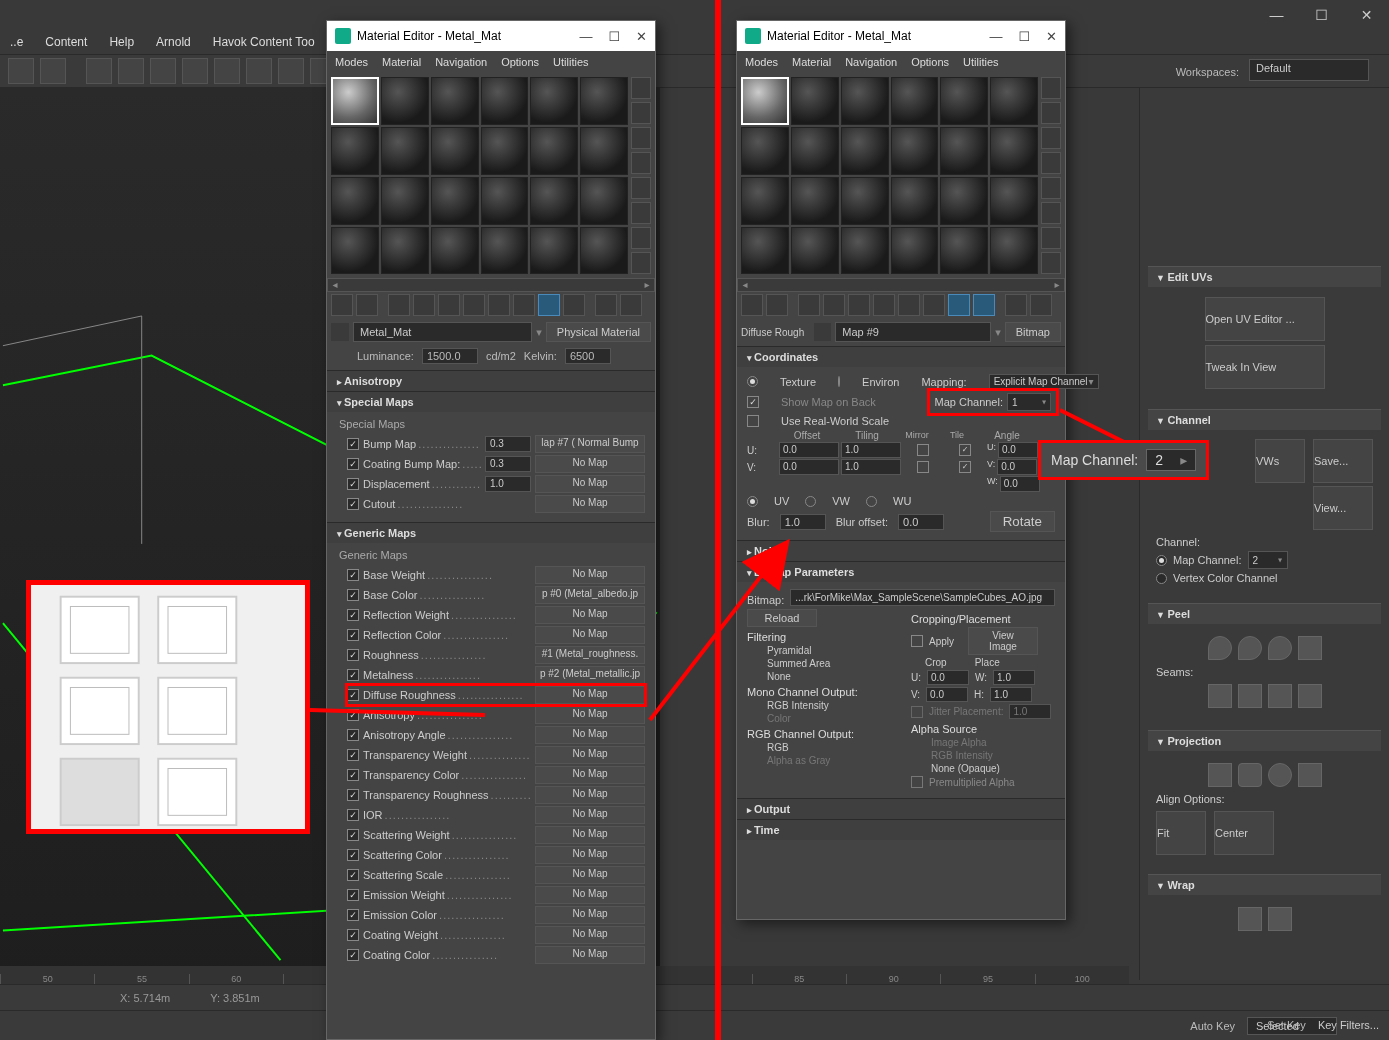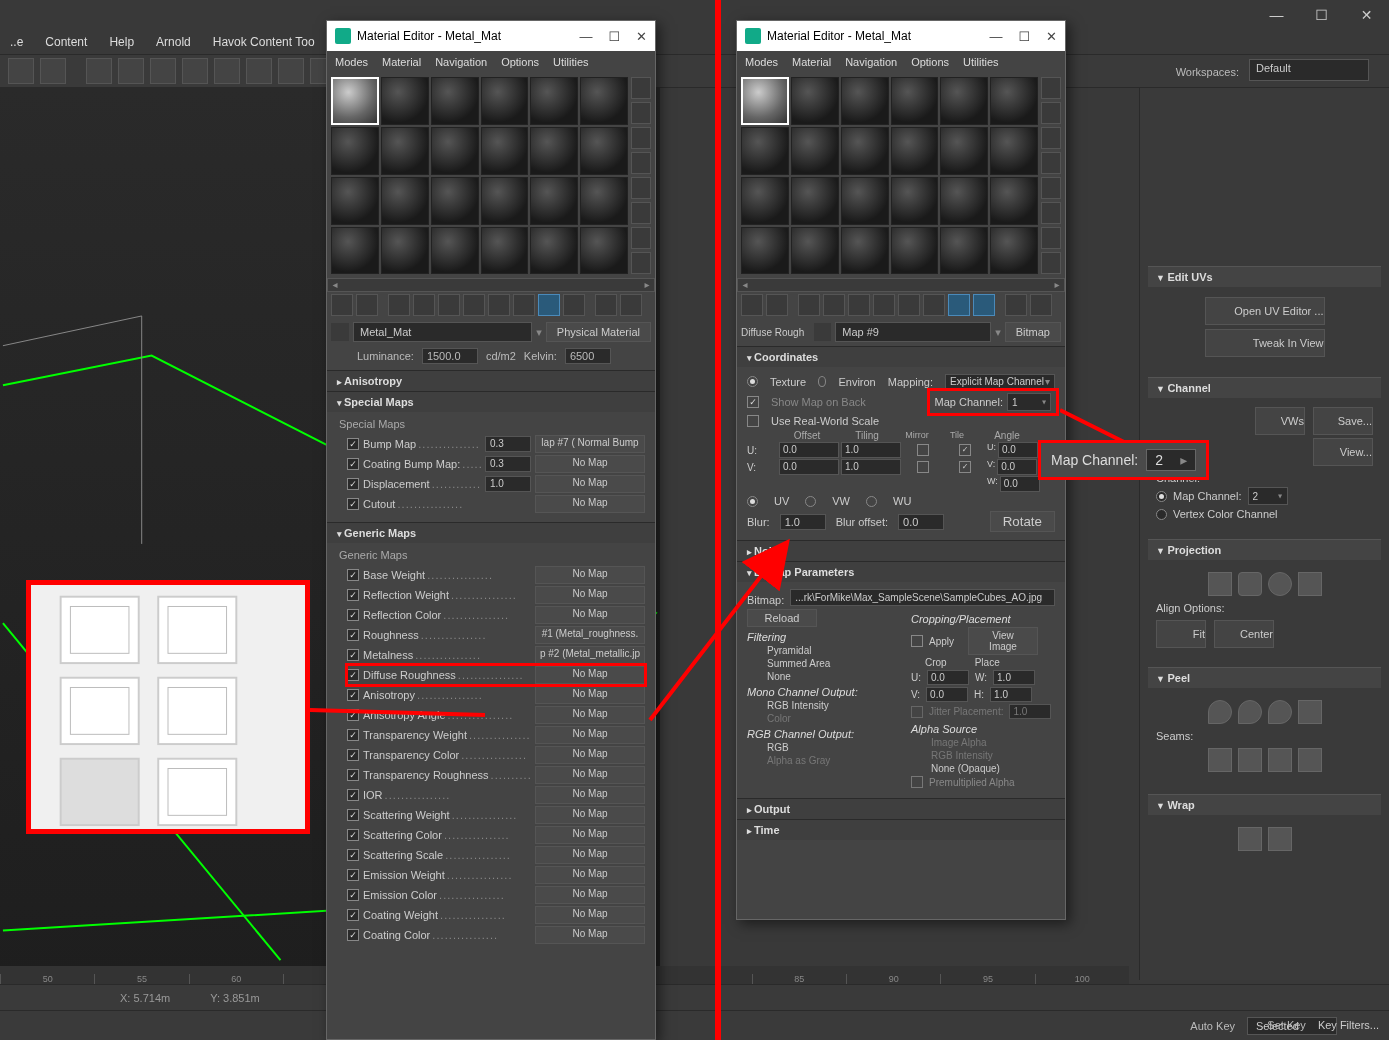--- a/index.html
+++ b/index.html
@@ -17,21 +17,21 @@
 .ws-val { position: absolute; right: 20px; top: 4px; height: 22px; width: 120px; background: #2a2a2a; border: 1px solid #555; color: #ccc; padding: 2px 6px; }
 
 .viewport { position: absolute; top: 88px; left: 0; width: 660px; bottom: 60px; background: linear-gradient(180deg,#2a2a2a,#1e1e1e); overflow: hidden; }
 .viewport svg { width: 100%; height: 100%; }
 
 .right-panel { position: absolute; top: 88px; right: 0; width: 250px; bottom: 60px; background: #3a3a3a; border-left: 1px solid #2a2a2a; padding: 8px; overflow: hidden; }
 .rp-section { margin-bottom: 10px; }
 .rp-header { background: #444; padding: 4px 8px; font-weight: bold; color: #ddd; border-top: 1px solid #555; }
 .rp-header::before { content: "▼ "; font-size: 9px; }
 .rp-body { padding: 6px 8px; }
-.rp-btn { display: block; width: 120px; margin: 4px auto; background: #444; border: 1px solid #555; color: #ccc; padding: 7px 0; text-align: right; font-size: 11px; }
+.rp-btn { display: block; width: 120px; margin: 4px auto; background: #444; border: 1px solid #555; color: #ccc; padding: 15px 0; text-align: left; font-size: 11px; }
 .rp-row { display: flex; align-items: center; gap: 6px; margin: 3px 0; }
 .rp-row .radio { width: 11px; height: 11px; border-radius: 50%; border: 1px solid #888; background: #2a2a2a; }
 .rp-row .radio.on::after { content: ""; display: block; width: 5px; height: 5px; background: #ddd; border-radius: 50%; margin: 2px; }
 .spinner { background: #2a2a2a; border: 1px solid #555; color: #ccc; padding: 1px 4px; width: 40px; height: 18px; display: flex; align-items: center; justify-content: space-between; font-size: 10px; }
 .spinner::after { content: "▸"; transform: rotate(90deg); font-size: 8px; color: #888; }
 .icon-row { display: flex; gap: 6px; justify-content: center; margin: 6px 0; }
 .shape-icon { width: 24px; height: 24px; background: #555; border: 1px solid #666; }
 
 .status-bar { position: absolute; bottom: 30px; left: 0; right: 0; height: 26px; background: #3a3a3a; display: flex; align-items: center; gap: 40px; padding: 0 20px; color: #999; font-size: 11px; border-top: 1px solid #2a2a2a; }
 .status-ruler { position: absolute; bottom: 56px; left: 0; right: 260px; height: 18px; background: #333; display: flex; align-items: flex-end; color: #888; font-size: 9px; }
@@ -73,39 +73,39 @@
 .map-row .chk { width: 12px; height: 12px; background: #2a2a2a; border: 1px solid #888; display: flex; align-items: center; justify-content: center; font-size: 9px; color: #ddd; }
 .map-row .chk.on::after { content: "✓"; }
 .map-row .lbl { flex: 1; color: #ccc; overflow: hidden; white-space: nowrap; }
 .map-row .lbl .dots::after { content: " . . . . . . . . . . . . . . . ."; color: #888; letter-spacing: -1px; }
 .map-row .spin { width: 46px; background: #2a2a2a; border: 1px solid #555; color: #ccc; padding: 1px 4px; font-size: 10px; height: 16px; }
 .map-row .mapbtn { width: 110px; background: #4a4a4a; border: 1px solid #555; color: #ccc; padding: 1px 0; text-align: center; font-size: 10px; height: 18px; overflow: hidden; }
 .map-row.hl { outline: 3px solid #f00; outline-offset: -1px; }
 .lum-row { display: flex; gap: 8px; padding: 2px 10px 6px 30px; color: #bbb; align-items: center; }
 
 
-.coord-row { display: flex; align-items: center; gap: 12px; margin: 3px 0; }
+.coord-row { display: flex; align-items: center; gap: 22px; margin: 3px 0; }
 .coord-row .radio { width: 11px; height: 11px; border: 1px solid #888; border-radius: 50%; }
 .coord-row .radio.on::after { content: ""; display: block; width: 5px; height: 5px; background: #ddd; border-radius: 50%; margin: 2px; }
 .coord-row .chk { width: 12px; height: 12px; border: 1px solid #888; }
 .coord-row .chk.on::after { content: "✓"; font-size: 9px; color: #ddd; display: block; text-align: center; line-height: 10px; }
 .coord-col-labels { display: grid; grid-template-columns: 30px 60px 60px 40px 40px 60px; font-size: 10px; color: #aaa; text-align: center; }
 .uv-row { display: grid; grid-template-columns: 30px 60px 60px 40px 40px 60px; align-items: center; gap: 2px; margin: 1px 0; font-size: 10px; }
 .uv-row .sp { background: #2a2a2a; border: 1px solid #555; color: #ccc; padding: 1px 3px; height: 16px; }
 .uv-row .ck { width: 12px; height: 12px; border: 1px solid #888; margin: 0 auto; }
 .uv-row .ck.on::after { content: "✓"; font-size: 8px; display: block; text-align: center; }
 .blur-row { display: flex; gap: 10px; align-items: center; margin-top: 4px; }
 .rotate-btn { margin-left: auto; background: #4a4a4a; border: 1px solid #555; padding: 2px 12px; color: #ccc; }
 
 .bitmap-row { display: flex; align-items: flex-end; gap: 6px; margin: 3px 0; }
 .bitmap-path { flex: 1; background: #2a2a2a; border: 1px solid #555; padding: 2px 4px; color: #ccc; font-size: 10px; overflow: hidden; white-space: nowrap; }
 .reload-btn { background: #4a4a4a; border: 1px solid #555; padding: 2px 12px; color: #ccc; width: 70px; text-align: center; }
 .bmp-cols { display: flex; gap: 20px; }
 .bmp-col { flex: 1; }
-.bmp-col .grp-label { color: #ddd; margin: 4px 0 2px; font-style: italic; }
+.bmp-col .grp-label { color: #ddd; margin: 4px 0 2px; }
 .bmp-col .indent { padding-left: 14px; }
 .bmp-col .row { display: flex; align-items: center; gap: 6px; margin: 2px 0; font-size: 10px; }
 .red-arrow { position: absolute; pointer-events: none; }
 .divider { position: absolute; top: 0; bottom: 0; width: 6px; background: #f00; left: 715px; }
 
 .mapchan-hl { outline: 3px solid #f00; outline-offset: 1px; padding: 1px 4px; display: inline-flex; align-items: center; gap: 4px; }
 
 
 .callout { position: absolute; background: #4a4a4a; border: 3px solid #f00; padding: 6px 10px; display: flex; align-items: center; gap: 8px; font-size: 14px; color: #ddd; }
 .callout .spin-big { background: #2a2a2a; border: 1px solid #666; padding: 2px 8px; min-width: 50px; display: flex; justify-content: space-between; }
@@ -180,54 +180,54 @@
         </div>
         <div style="color:#ccc;margin:6px 0 2px">Channel:</div>
         <div class="rp-row">
           <span class="radio on"></span>
           <span>Map Channel:</span>
           <span class="spinner">2</span>
         </div>
         <div class="rp-row">
           <span class="radio"></span>
           <span>Vertex Color Channel</span>
+        </div>
+      </div>
+    </div>
+    <div class="rp-section">
+      <div class="rp-header">Peel</div>
+      <div class="rp-body">
+        <div class="icon-row">
+          <div class="shape-icon" style="border-radius:50% 50% 50% 0"></div>
+          <div class="shape-icon" style="border-radius:50% 50% 50% 0"></div>
+          <div class="shape-icon" style="border-radius:50% 50% 50% 0"></div>
+          <div class="shape-icon"></div>
+        </div>
+        <div>Seams:</div>
+        <div class="icon-row">
+          <div class="shape-icon"></div>
+          <div class="shape-icon"></div>
+          <div class="shape-icon"></div>
+          <div class="shape-icon"></div>
         </div>
       </div>
     </div>
     <div class="rp-section">
       <div class="rp-header">Projection</div>
       <div class="rp-body">
         <div class="icon-row">
           <div class="shape-icon"></div>
           <div class="shape-icon" style="border-radius:4px"></div>
           <div class="shape-icon" style="border-radius:50%"></div>
           <div class="shape-icon"></div>
         </div>
         <div>Align Options:</div>
         <div class="rp-row" style="gap:8px;margin-top:6px">
           <span class="rp-btn" style="width:50px;margin:0">Fit</span>
           <span class="rp-btn" style="width:60px;margin:0">Center</span>
-        </div>
-      </div>
-    </div>
-    <div class="rp-section">
-      <div class="rp-header">Peel</div>
-      <div class="rp-body">
-        <div class="icon-row">
-          <div class="shape-icon" style="border-radius:50% 50% 50% 0"></div>
-          <div class="shape-icon" style="border-radius:50% 50% 50% 0"></div>
-          <div class="shape-icon" style="border-radius:50% 50% 50% 0"></div>
-          <div class="shape-icon"></div>
-        </div>
-        <div>Seams:</div>
-        <div class="icon-row">
-          <div class="shape-icon"></div>
-          <div class="shape-icon"></div>
-          <div class="shape-icon"></div>
-          <div class="shape-icon"></div>
         </div>
       </div>
     </div>
     <div class="rp-section">
       <div class="rp-header">Wrap</div>
       <div class="rp-body">
         <div class="icon-row">
           <div class="shape-icon"></div>
           <div class="shape-icon"></div>
         </div>
@@ -391,20 +391,25 @@
 
   <div class="rollout">
     <div class="rollout-header">Generic Maps</div>
     <div class="rollout-body">
       <div class="sub-label">Generic Maps</div>
       <div id="generic-rows">
           <div class="map-row">
             <span class="chk on"></span>
     <span class="lbl">Base Weight<span class="dots"></span></span>
     <span class="mapbtn">No Map</span>
+          </div>
+          <div class="map-row">
+            <span class="chk on"></span>
+    <span class="lbl">Base Color<span class="dots"></span></span>
+    <span class="mapbtn">p #0 (Metal_albedo.jp</span>
           </div>
           <div class="map-row">
             <span class="chk on"></span>
     <span class="lbl">Reflection Weight<span class="dots"></span></span>
     <span class="mapbtn">No Map</span>
           </div>
           <div class="map-row">
             <span class="chk on"></span>
     <span class="lbl">Reflection Color<span class="dots"></span></span>
     <span class="mapbtn">No Map</span>

